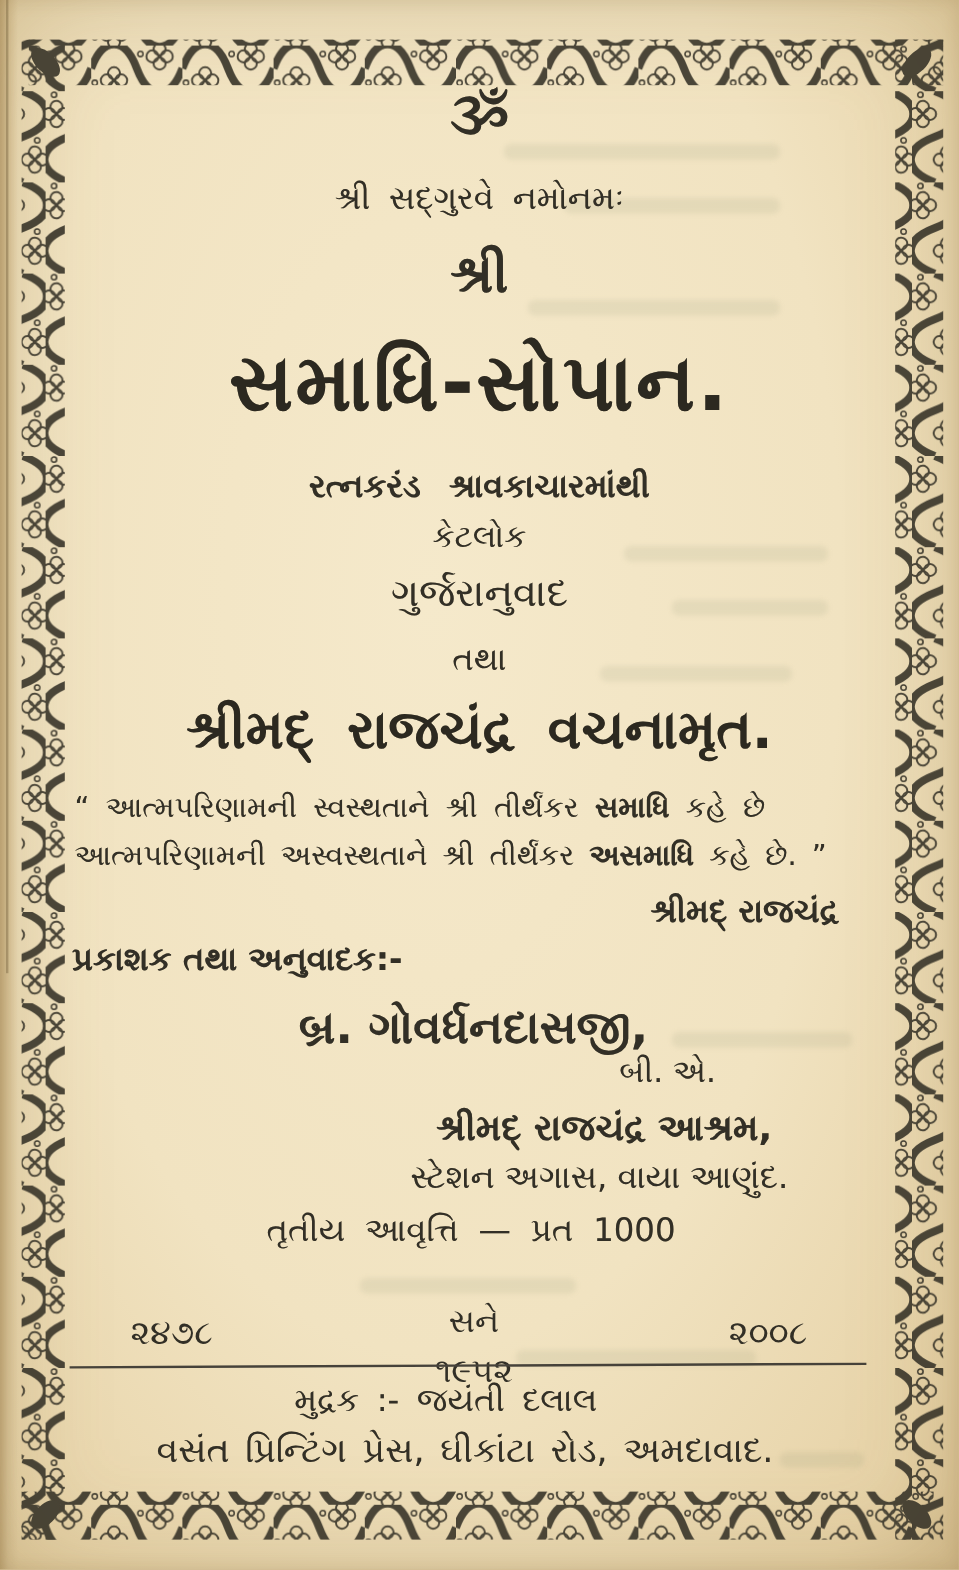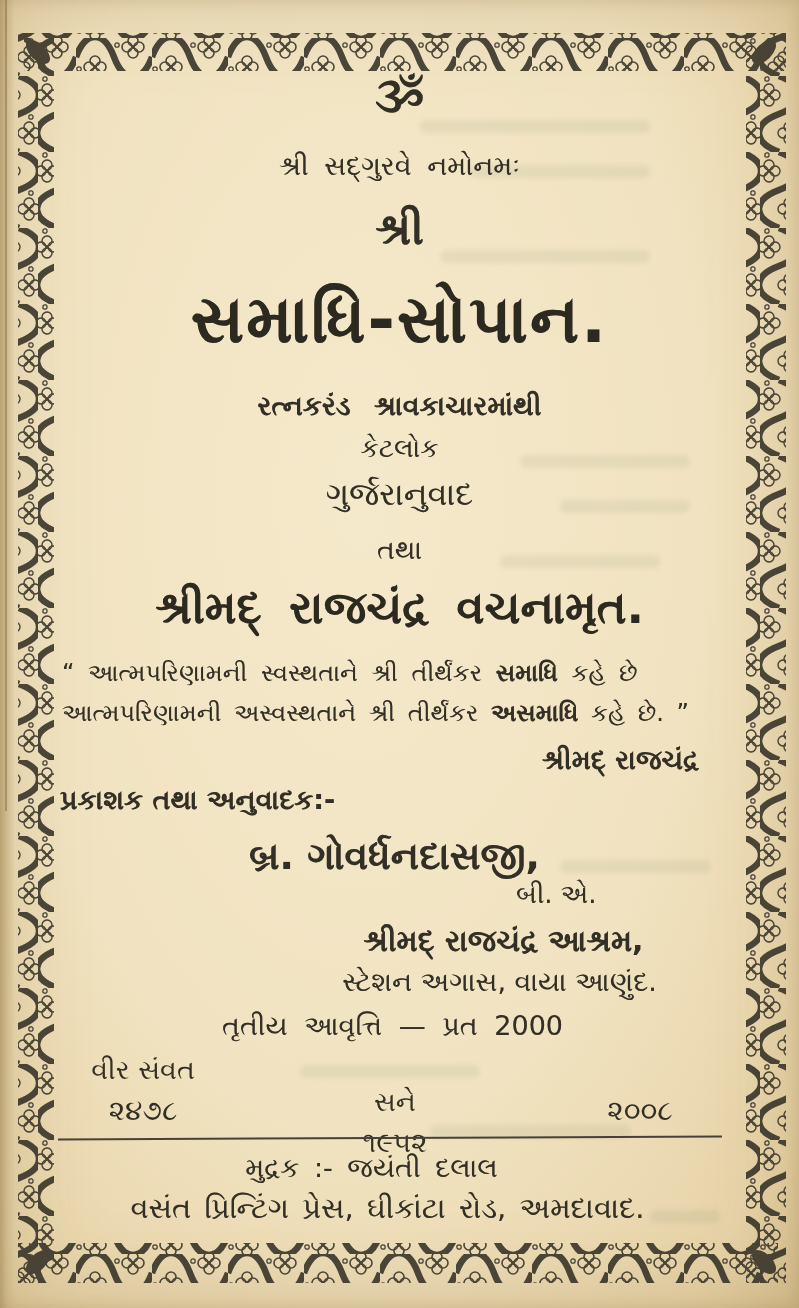--- a/index.html
+++ b/index.html
@@ -165,23 +165,22 @@
   <div class="line quote2">
     <span>આત્મપરિણામની અસ્વસ્થતાને શ્રી તીર્થંકર </span><span class="quote-bold">અસમાધિ</span><span> કહે છે. ”</span>
   </div>
   <div class="line attribution">શ્રીમદ્ રાજચંદ્ર</div>
 
   <div class="line publisher">પ્રકાશક તથા અનુવાદક:-</div>
   <div class="line govardhan">બ્ર. ગોવર્ધનદાસજી,</div>
   <div class="line degree">બી. એ.</div>
   <div class="line ashram">શ્રીમદ્ રાજચંદ્ર આશ્રમ,</div>
   <div class="line station">સ્ટેશન અગાસ, વાયા આણુંદ.</div>
-  <div class="line edition">તૃતીય આવૃત્તિ — પ્રત 2000</div>
+  <div class="line edition">તૃતીય આવૃત્તિ — પ્રત 1000</div>
 
-  <div class="year-label yc1">વીર સંવત</div>
   <div class="year-label yc2">સને</div>
   <div class="year-value yc1">૨૪૭૮</div>
   <div class="year-value yc2">૧૯૫૨</div>
   <div class="year-value yc3">૨૦૦૮</div>
 
   <div class="rule"></div>
   <div class="line mudrak">મુદ્રક :- જયંતી દલાલ</div>
   <div class="line press">વસંત પ્રિન્ટિંગ પ્રેસ, ઘીકાંટા રોડ, અમદાવાદ.</div>
 
 </div>

